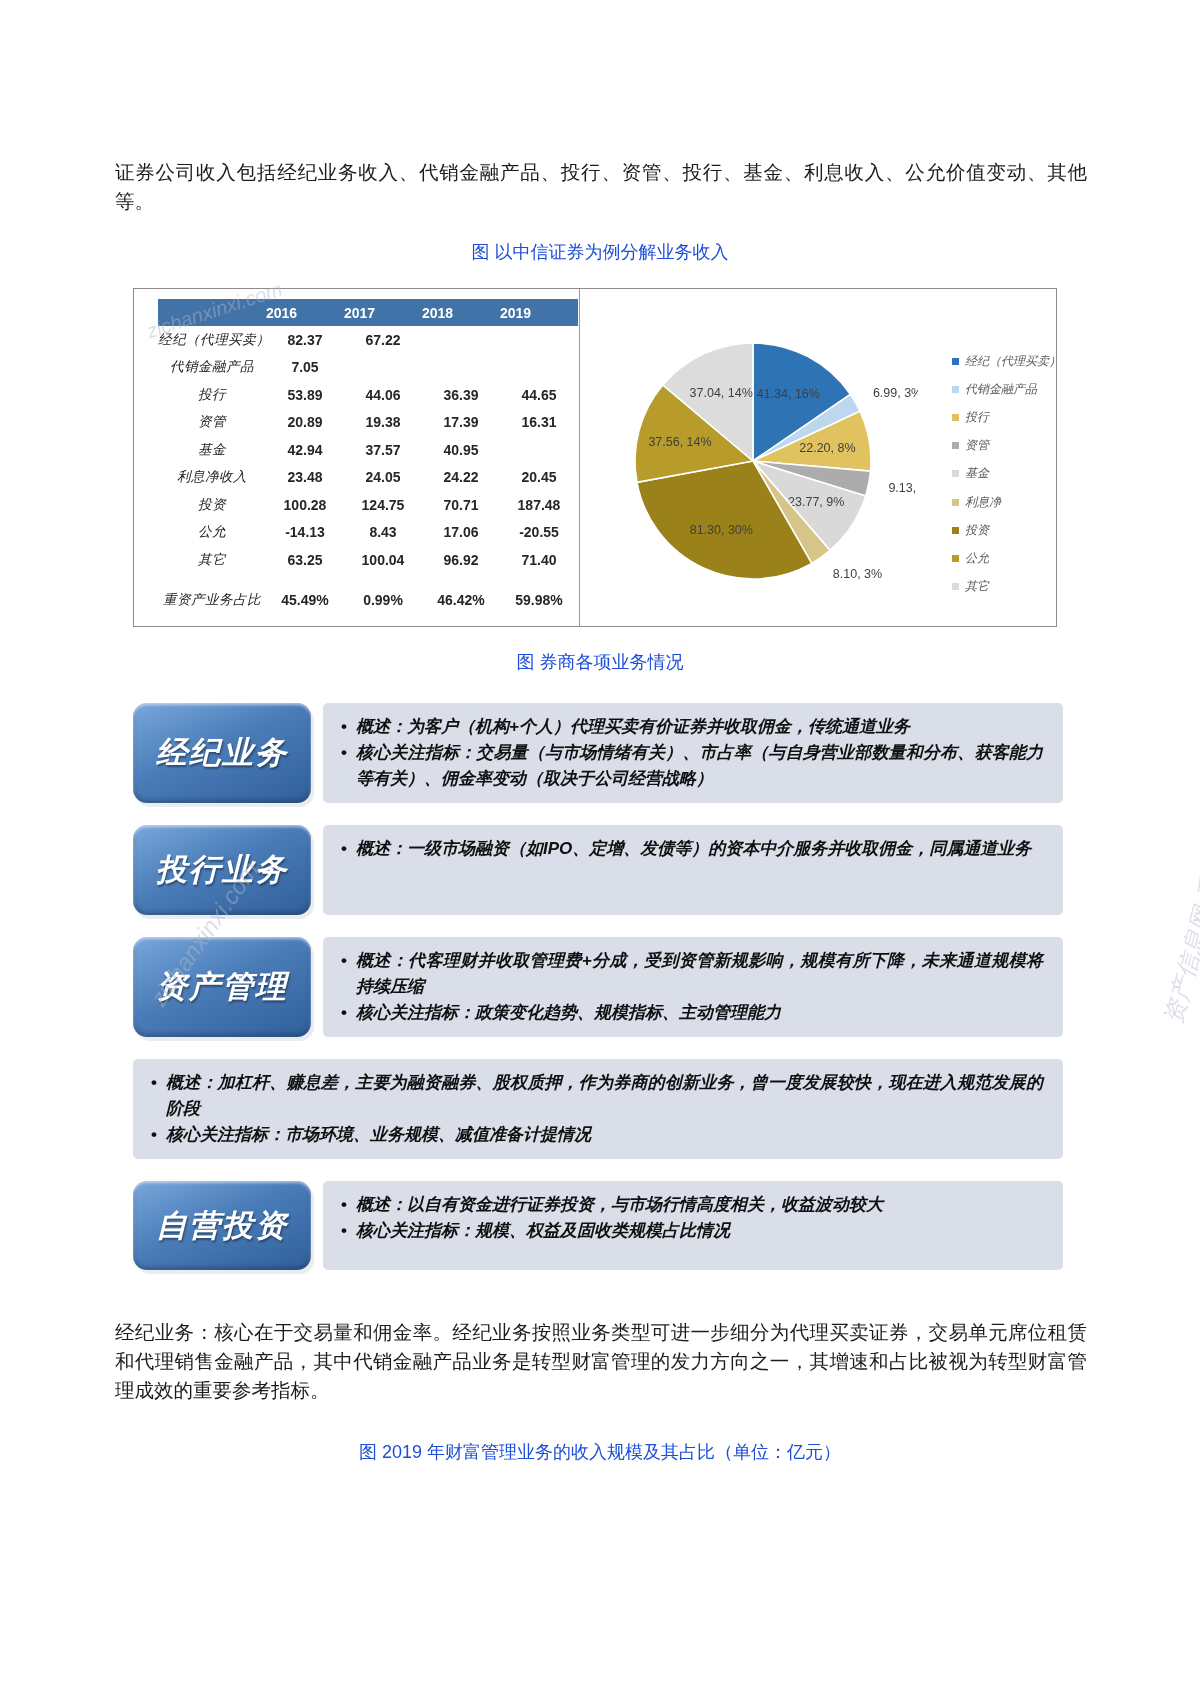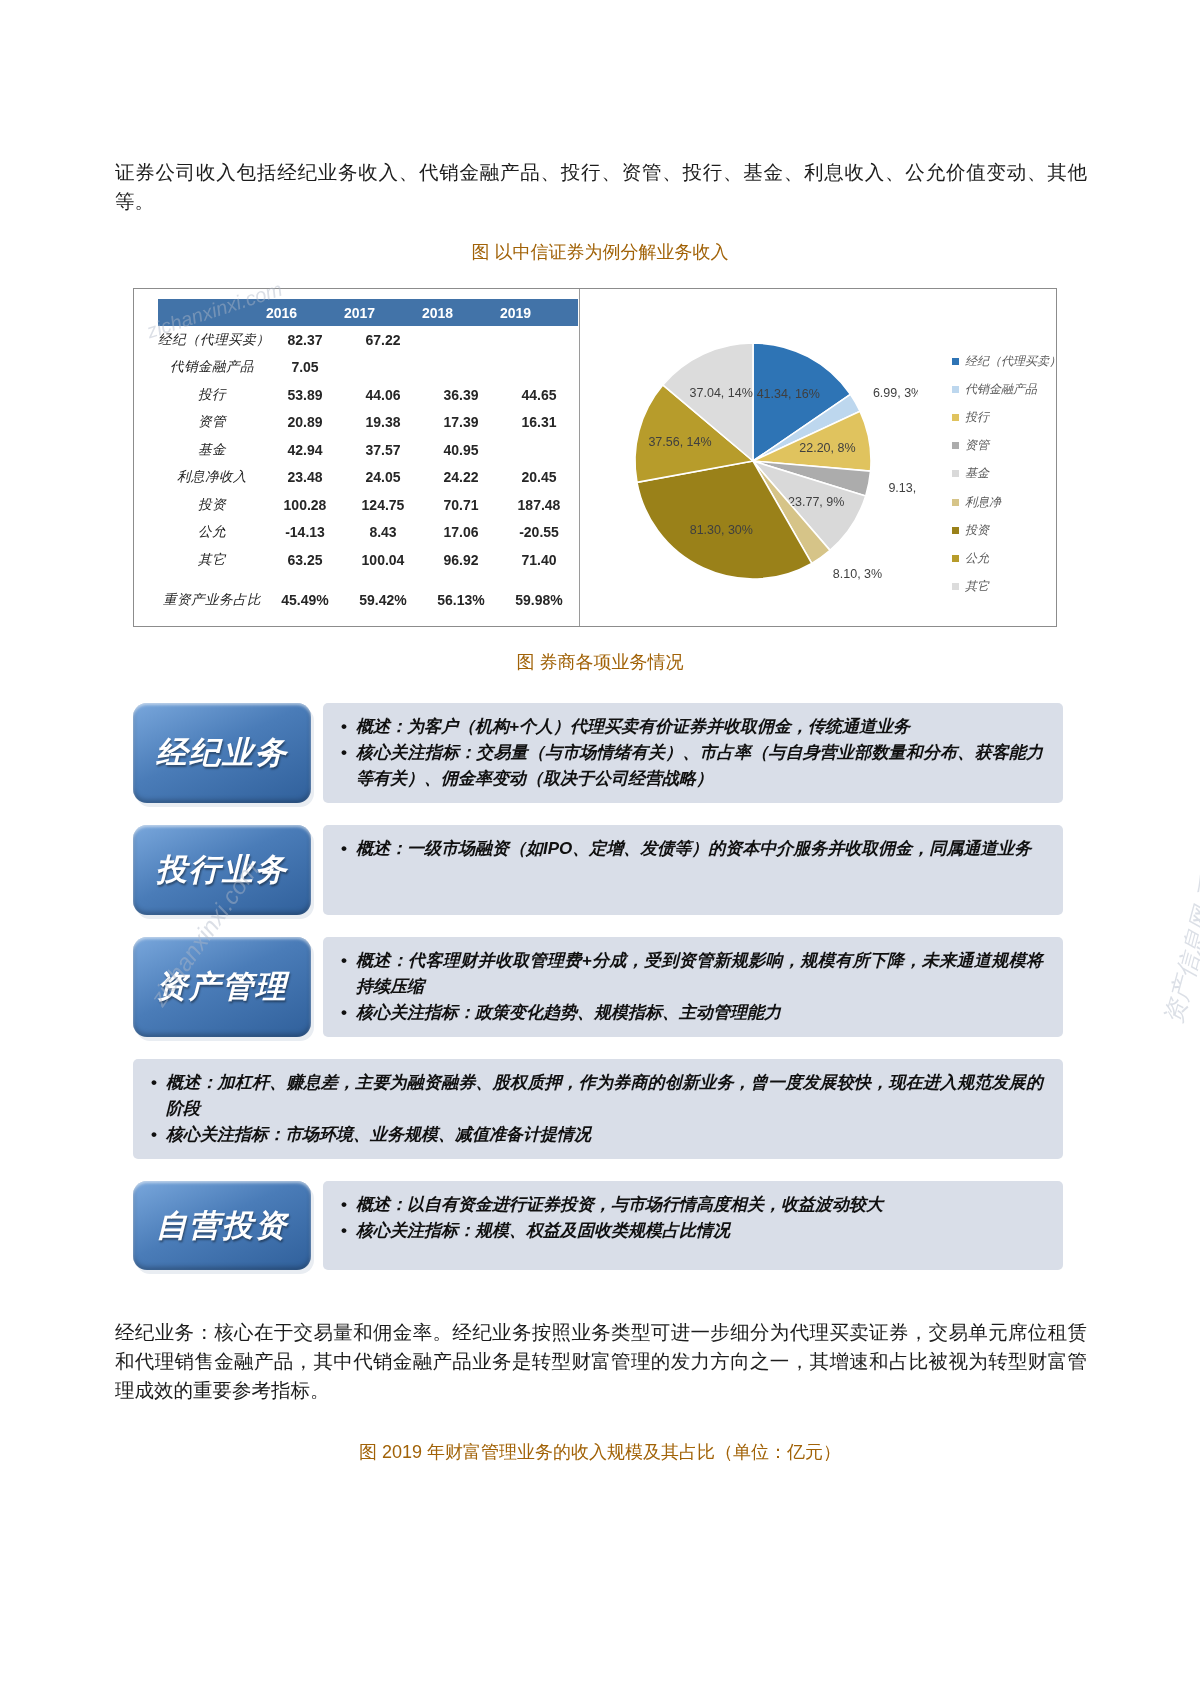--- a/index.html
+++ b/index.html
@@ -1,21 +1,21 @@
 <!DOCTYPE html>
 <html><head>
 <meta charset="utf-8">
 <style>
   html,body{margin:0;padding:0;background:#ffffff;}
   #page{position:relative;width:1200px;height:1698px;background:#fff;overflow:hidden;
         font-family:"Liberation Sans",sans-serif;color:#1f1f1f;}
   .para{position:absolute;left:115px;width:972px;font-size:19.5px;line-height:29px;
         font-weight:500;text-align:justify;color:#1c1c1c;}
   .caption{position:absolute;left:0;width:1200px;text-align:center;font-size:18px;
-        font-weight:500;color:#a16207;}
+        font-weight:500;color:#1d4ed8;}
   
   .fig1{position:absolute;left:133px;top:288px;width:922px;height:337px;background:#fff;
         border:1.5px solid #8c8c8c;}
   .fig1-divider{position:absolute;left:445px;top:0;bottom:0;border-left:1px solid #9a9a9a;}
   .citic-table{position:absolute;left:24px;top:10px;width:420px;}
   .t-row{display:grid;grid-template-columns:108px 78px 78px 78px 78px;height:27.5px;
         align-items:center;}
   .t-head{background:#4273A8;color:#fff;font-weight:700;font-size:14px;height:27px;}
   .t-head .t-cell{text-align:left;}
   .t-label{font-size:13.5px;font-style:italic;font-weight:500;color:#222;text-align:center;
@@ -126,22 +126,22 @@
           <div class="t-row">
             <div class="t-label">其它</div>
             <div class="t-val">63.25</div>
             <div class="t-val">100.04</div>
             <div class="t-val">96.92</div>
             <div class="t-val">71.40</div>
           </div>
           <div class="t-row t-last">
             <div class="t-label">重资产业务占比</div>
             <div class="t-val">45.49%</div>
-            <div class="t-val">59.42%</div>
-            <div class="t-val">56.13%</div>
+            <div class="t-val">0.99%</div>
+            <div class="t-val">46.42%</div>
             <div class="t-val">59.98%</div>
           </div>
         </div>
     </div>
     <div class="fig1-divider"></div>
     <svg class="pie-svg" width="330" height="330" viewBox="-165 -165 330 330" id="pie">
         <path d="M0,0 L0.00,-118.00 A118,118 0 0 1 97.42,-66.58 Z" fill="#2E74B5" stroke="#ffffff" stroke-width="1.6"></path>
         <text x="35.3" y="-62.8" text-anchor="middle" class="pie-label">41.34, 16%</text>
         <path d="M0,0 L97.42,-66.58 A118,118 0 0 1 107.00,-49.76 Z" fill="#BDD7EE" stroke="#ffffff" stroke-width="1.6"></path>
         <text x="119.9" y="-64.3" text-anchor="start" class="pie-label">6.99, 3%</text>

